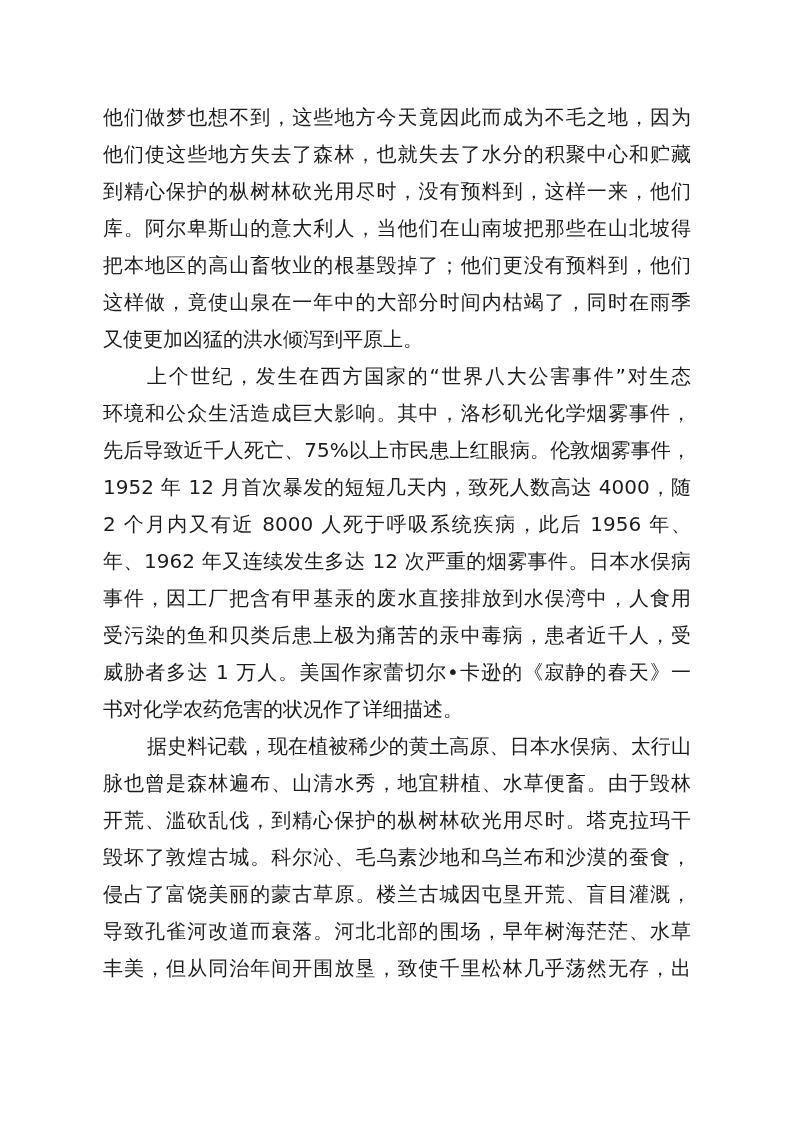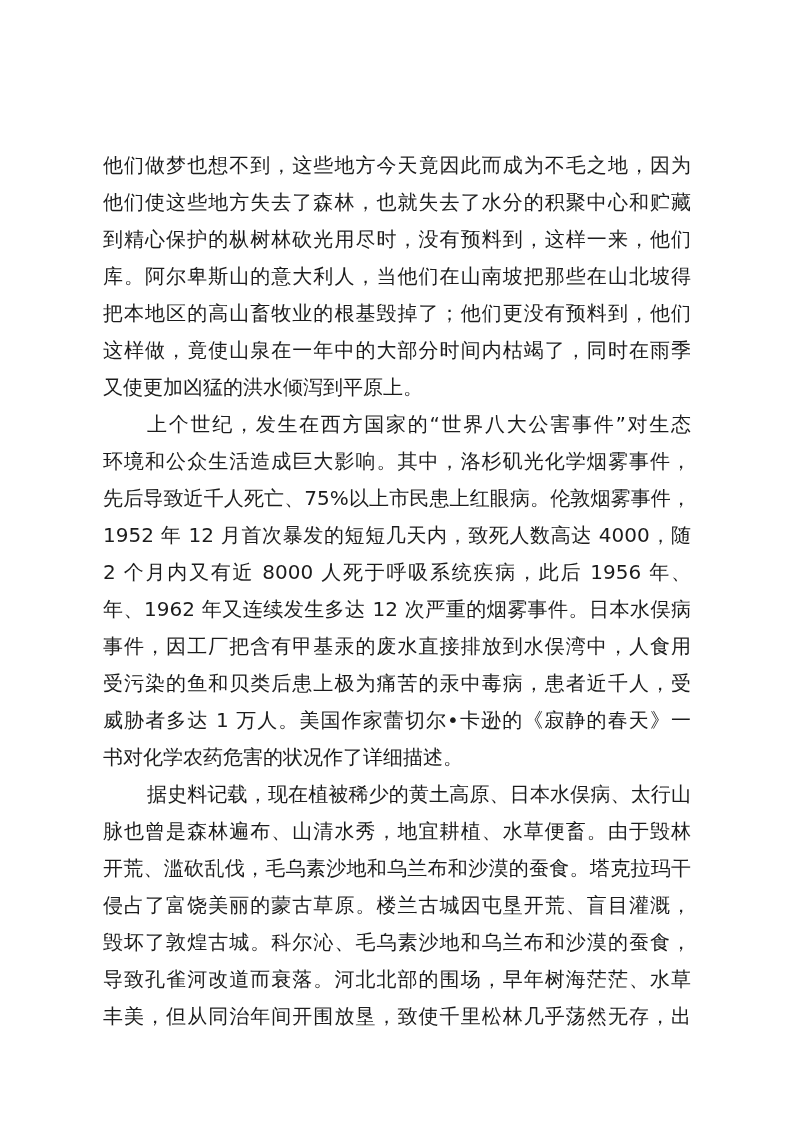--- a/index.html
+++ b/index.html
@@ -19,21 +19,20 @@
     overflow: hidden;
   }
   .text-block {
     position: absolute;
     left: 103px;
     top: 99px;
     width: 588px;
     font-family: "DejaVu Sans", sans-serif;
     font-size: 20px;
     color: var(--text-color, #1c1c1c);
-    margin-top: 48px;
   }
   .paragraph {
     margin: 0;
     padding: 0;
   }
   .line {
     height: 37px;
     line-height: 37px;
     overflow: hidden;
     text-align: justify;
@@ -69,20 +68,20 @@
         <div class="line">2 个月内又有近 8000 人死于呼吸系统疾病，此后 1956 年、1957</div>
         <div class="line">年、1962 年又连续发生多达 12 次严重的烟雾事件。日本水俣病</div>
         <div class="line">事件，因工厂把含有甲基汞的废水直接排放到水俣湾中，人食用</div>
         <div class="line">受污染的鱼和贝类后患上极为痛苦的汞中毒病，患者近千人，受</div>
         <div class="line">威胁者多达 1 万人。美国作家蕾切尔•卡逊的《寂静的春天》一</div>
         <div class="line para-end">书对化学农药危害的状况作了详细描述。</div>
       </div>
       <div class="paragraph">
         <div class="line indent">据史料记载，现在植被稀少的黄土高原、日本水俣病、太行山</div>
         <div class="line">脉也曾是森林遍布、山清水秀，地宜耕植、水草便畜。由于毁林</div>
-        <div class="line">开荒、滥砍乱伐，毛乌素沙地和乌兰布和沙漠的蚕食。塔克拉玛干</div>
+        <div class="line">开荒、滥砍乱伐，到精心保护的枞树林砍光用尽时。塔克拉玛干</div>
+        <div class="line">毁坏了敦煌古城。科尔沁、毛乌素沙地和乌兰布和沙漠的蚕食，</div>
         <div class="line">侵占了富饶美丽的蒙古草原。楼兰古城因屯垦开荒、盲目灌溉，</div>
-        <div class="line">毁坏了敦煌古城。科尔沁、毛乌素沙地和乌兰布和沙漠的蚕食，</div>
         <div class="line">导致孔雀河改道而衰落。河北北部的围场，早年树海茫茫、水草</div>
         <div class="line">丰美，但从同治年间开围放垦，致使千里松林几乎荡然无存，出</div>
       </div>
     </div>
 </div>
 
 </body></html>

